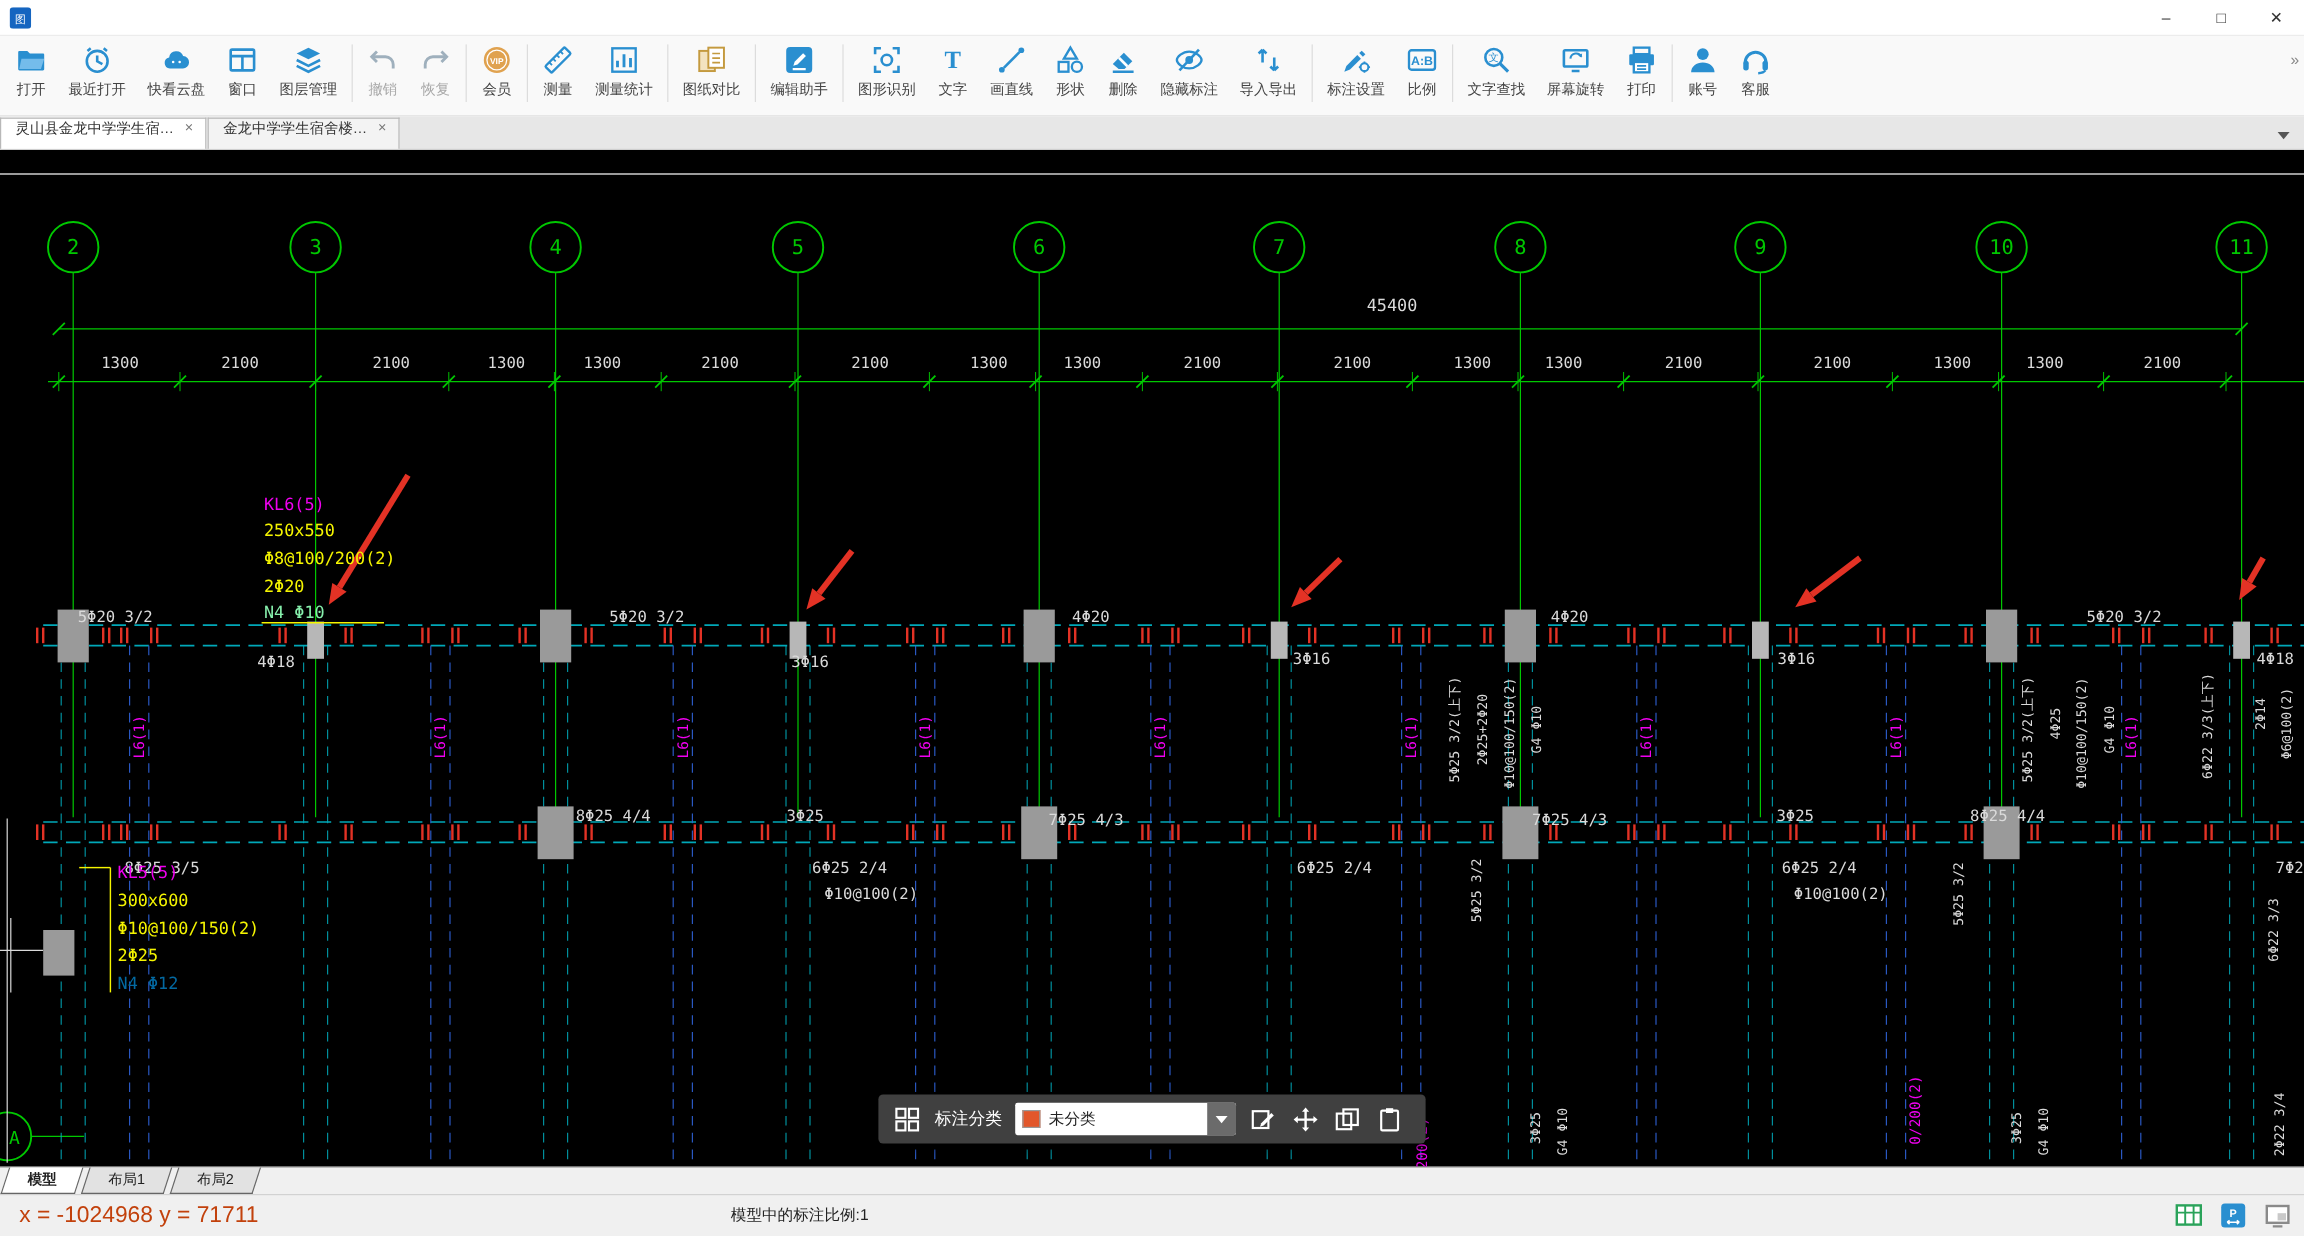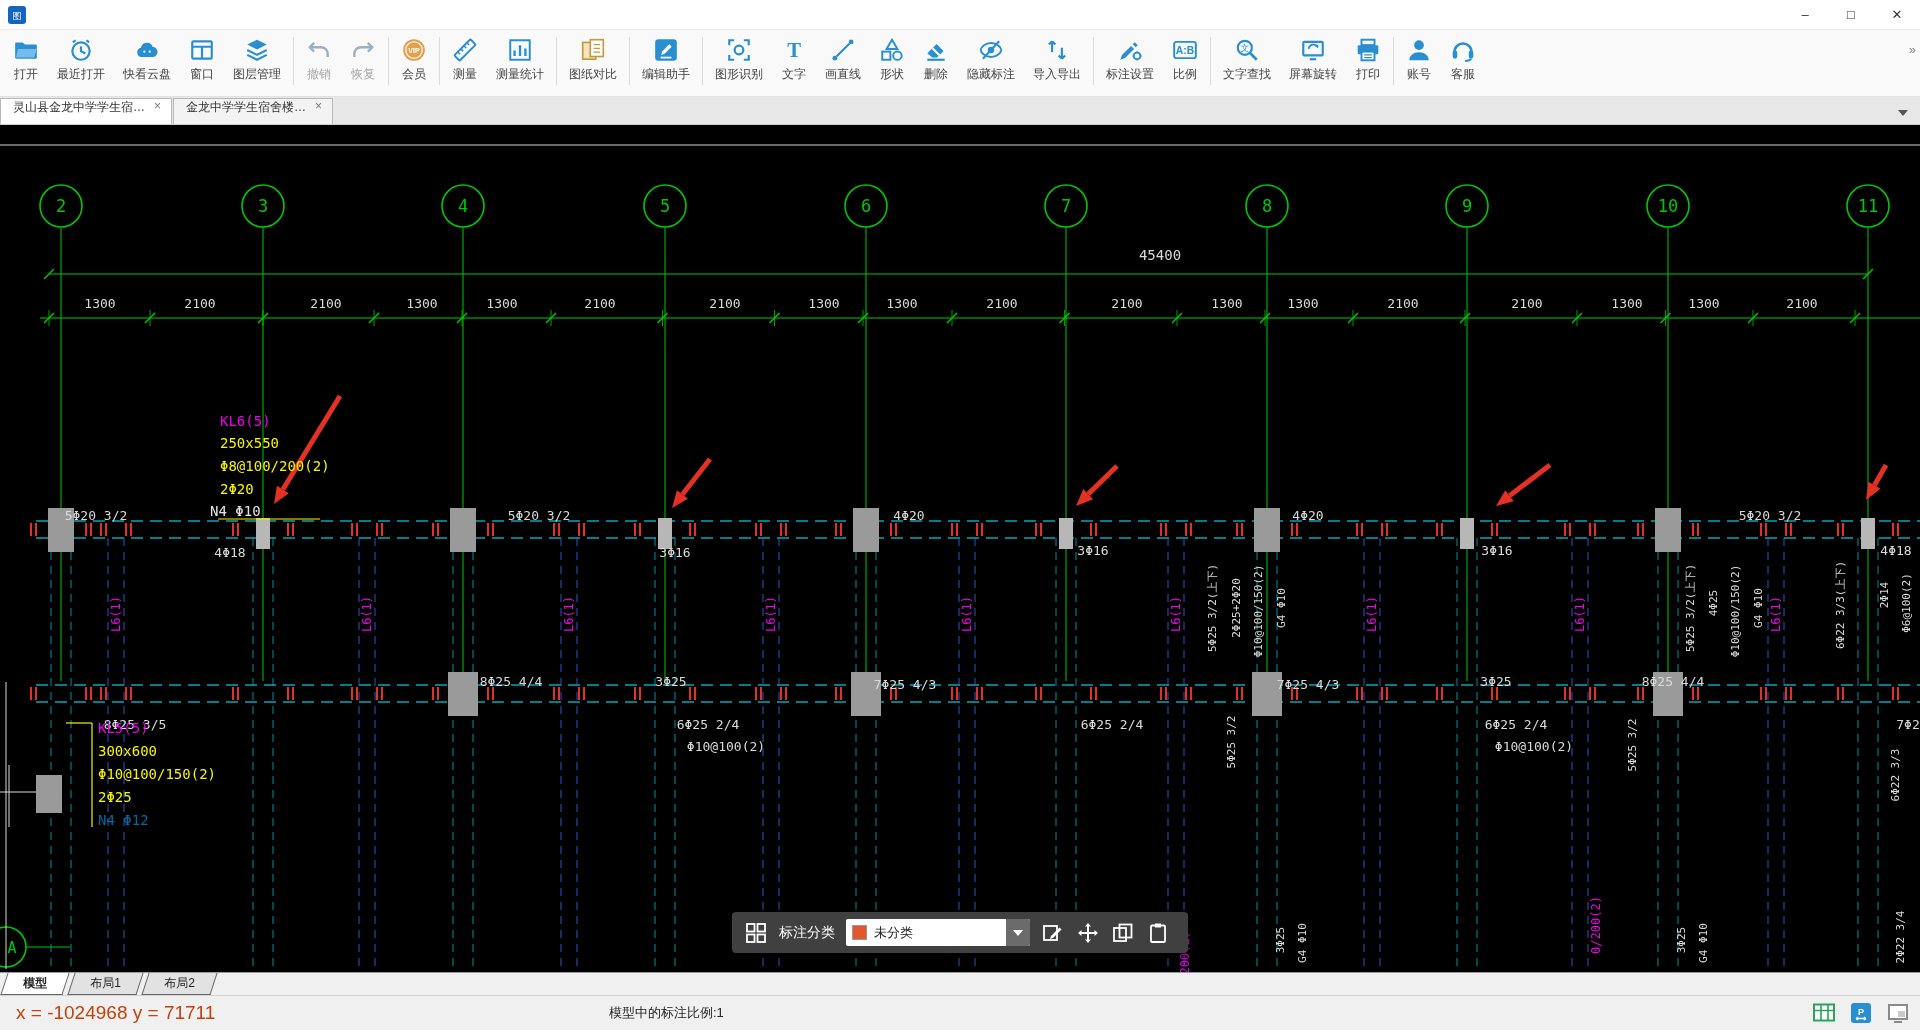--- a/index.html
+++ b/index.html
@@ -708,21 +708,21 @@
         <span class="ct" style="left: 708px; top: 599px; color: rgb(218, 218, 218); font-size: 13px;">6Φ25 2/4</span>
         <span class="ct" style="left: 726px; top: 621px; color: rgb(218, 218, 218); font-size: 13px;">Φ10@100(2)</span>
         <span class="ct" style="left: 1112px; top: 599px; color: rgb(218, 218, 218); font-size: 13px;">6Φ25 2/4</span>
         <span class="ct" style="left: 1516px; top: 599px; color: rgb(218, 218, 218); font-size: 13px;">6Φ25 2/4</span>
         <span class="ct" style="left: 1534px; top: 621px; color: rgb(218, 218, 218); font-size: 13px;">Φ10@100(2)</span>
         <span class="ct" style="left: 1908px; top: 599px; color: rgb(218, 218, 218); font-size: 13px;">7Φ2</span>
         <span class="ct left" style="left: 220px; top: 296px; color: rgb(240, 0, 240); font-size: 14px;">KL6(5)</span>
         <span class="ct left" style="left: 220px; top: 318px; color: rgb(245, 245, 0); font-size: 14px;">250x550</span>
         <span class="ct left" style="left: 220px; top: 341px; color: rgb(245, 245, 0); font-size: 14px;">Φ8@100/200(2)</span>
         <span class="ct left" style="left: 220px; top: 364px; color: rgb(245, 245, 0); font-size: 14px;">2Φ20</span>
-        <span class="ct left" style="left: 210px; top: 386px; color: #e5e5e5; font-size: 14px;">N4 Φ10</span>
+        <span class="ct left" style="left: 220px; top: 386px; color: #86efac; font-size: 14px;">N4 Φ10</span>
         <span class="ct left" style="left: 98px; top: 603px; color: rgb(240, 0, 240); font-size: 14px;">KL5(5)</span>
         <span class="ct left" style="left: 98px; top: 626px; color: rgb(245, 245, 0); font-size: 14px;">300x600</span>
         <span class="ct left" style="left: 98px; top: 649px; color: rgb(245, 245, 0); font-size: 14px;">Φ10@100/150(2)</span>
         <span class="ct left" style="left: 98px; top: 672px; color: rgb(245, 245, 0); font-size: 14px;">2Φ25</span>
         <span class="ct left" style="left: 98px; top: 695px; color: #0369a1; font-size: 14px;">N4 Φ12</span>
         <span class="ct rot" style="left: 1212px; top: 483px; color: rgb(218, 218, 218); font-size: 11px;">5Φ25 3/2(上下)</span>
         <span class="ct rot" style="left: 1236px; top: 483px; color: rgb(218, 218, 218); font-size: 11px;">2Φ25+2Φ20</span>
         <span class="ct rot" style="left: 1258px; top: 486px; color: rgb(218, 218, 218); font-size: 11px;">Φ10@100/150(2)</span>
         <span class="ct rot" style="left: 1281px; top: 483px; color: rgb(218, 218, 218); font-size: 11px;">G4 Φ10</span>
         <span class="ct rot" style="left: 1690px; top: 483px; color: rgb(218, 218, 218); font-size: 11px;">5Φ25 3/2(上下)</span>

